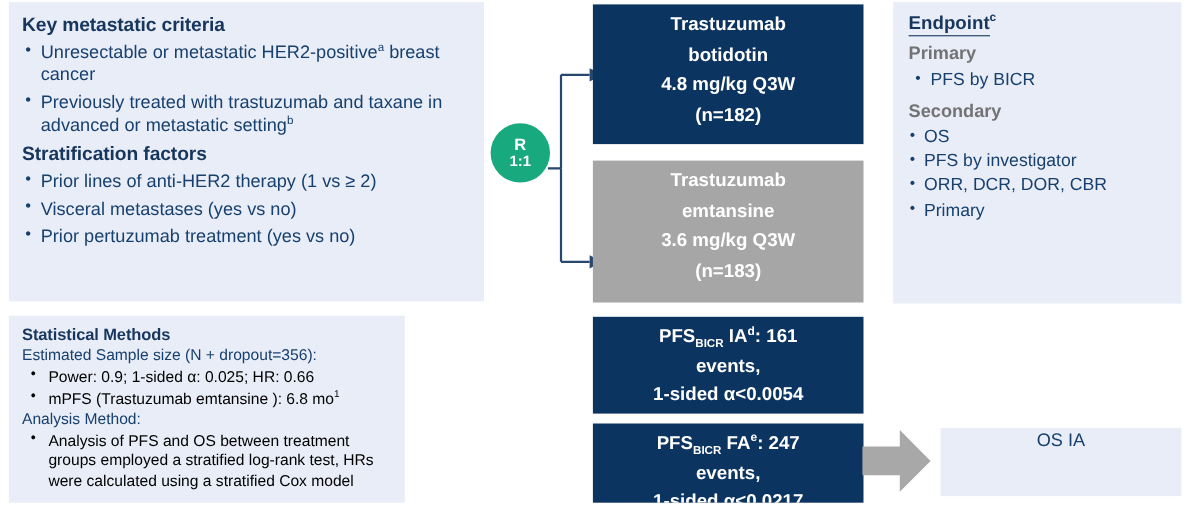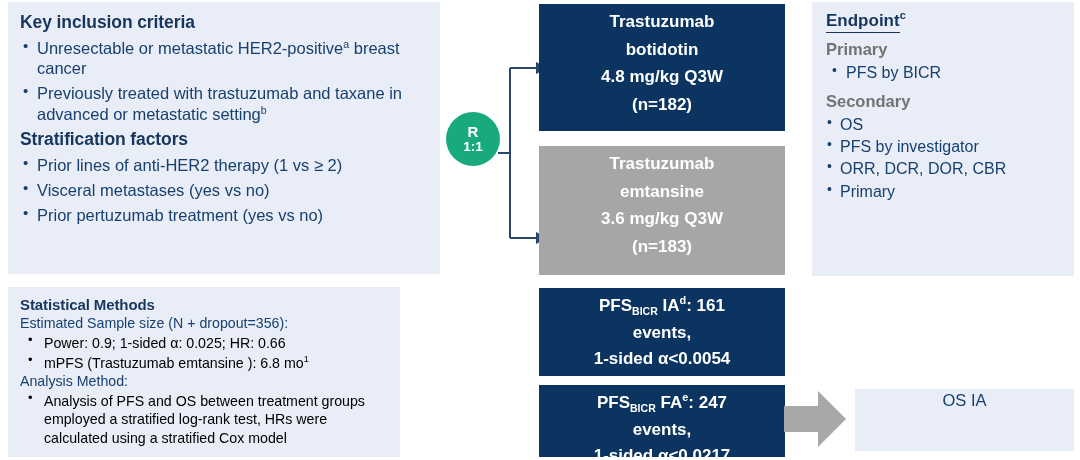--- a/index.html
+++ b/index.html
@@ -12,21 +12,21 @@
     position:relative;
   }
   .stage{position:absolute;left:0;top:0;width:1080px;height:460px;}
   .panel{
     position:absolute;
     background:#e9edf7;
     box-sizing:border-box;
   }
   
   #criteria-panel{left:8px;top:2px;width:432px;height:272px;padding:10px 12px 0 12px;}
-  #stats-panel{left:8px;top:287px;width:392px;height:170px;padding:9px 12px 0 12px;}
+  #stats-panel{left:8px;top:287px;width:360px;height:170px;padding:9px 12px 0 12px;}
 
   .hdr{
     font-weight:bold;font-size:17.5px;color:#17365d;
     letter-spacing:-0.1px;margin:0 0 6px 0;line-height:1.15;
   }
   #stats-panel .hdr{font-size:15px;margin-bottom:2px;}
 
   ul.bul{list-style:none;margin:0;padding:0;}
   ul.bul li{
     position:relative;padding-left:17px;margin:0 0 5px 0;
@@ -109,21 +109,21 @@
   #endpoint-panel ul.ebul.indented li{padding-left:20px;}
   #endpoint-panel ul.ebul.indented li:before{left:6px;}
   #os-panel .osln{font-size:16.5px;line-height:1.42;color:#17406e;}
 </style>
 </head>
 <body>
 
 <div class="stage">
 
   <div class="panel" id="criteria-panel">
-    <div class="hdr">Key inclusion criteria</div>
+    <div class="hdr">Key metastatic criteria</div>
     <ul class="bul">
       <li>
         <span>Unresectable or metastatic HER2-positive</span><sup>a</sup><span> breast cancer</span>
       </li>
       <li>
         <span>Previously treated with trastuzumab and taxane in advanced or metastatic setting</span><sup>b</sup>
       </li>
     </ul>
     <div class="hdr hdr2">Stratification factors</div>
     <ul class="bul">

